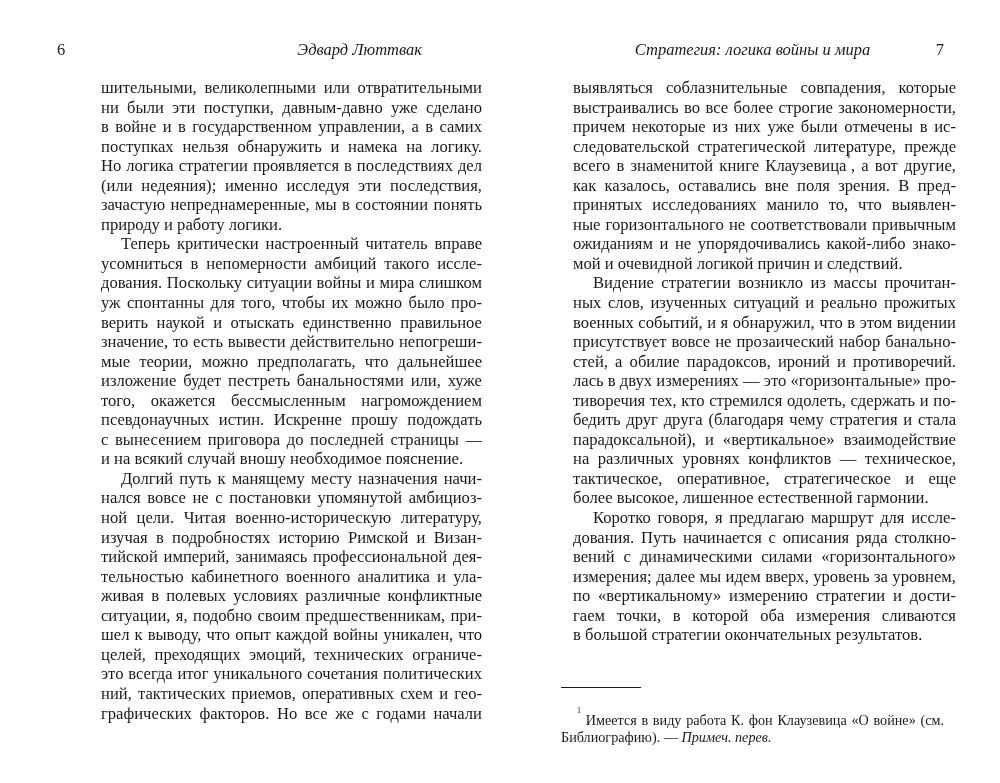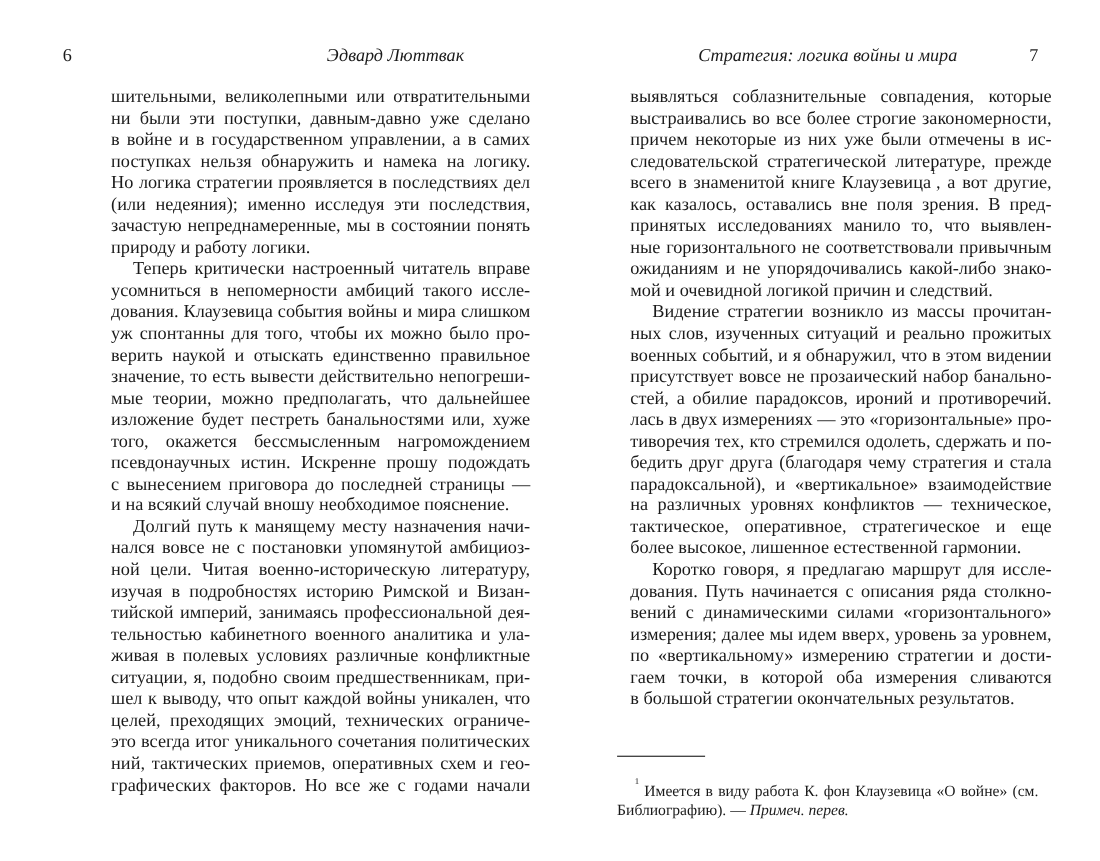--- a/index.html
+++ b/index.html
@@ -43,21 +43,21 @@
       <span class="line">шительными, великолепными или отвратительными</span>
       <span class="line">ни были эти поступки, давным-давно уже сделано</span>
       <span class="line">в войне и в государственном управлении, а в самих</span>
       <span class="line">поступках нельзя обнаружить и намека на логику.</span>
       <span class="line">Но логика стратегии проявляется в последствиях дел</span>
       <span class="line">(или недеяния); именно исследуя эти последствия,</span>
       <span class="line">зачастую непреднамеренные, мы в состоянии понять</span>
       <span class="line last">природу и работу логики.</span>
       <span class="line indent">Теперь критически настроенный читатель вправе</span>
       <span class="line">усомниться в непомерности амбиций такого иссле-</span>
-      <span class="line">дования. Клаузевица события войны и мира слишком</span>
+      <span class="line">дования. Поскольку ситуации войны и мира слишком</span>
       <span class="line">уж спонтанны для того, чтобы их можно было про-</span>
       <span class="line">верить наукой и отыскать единственно правильное</span>
       <span class="line">значение, то есть вывести действительно непогреши-</span>
       <span class="line">мые теории, можно предполагать, что дальнейшее</span>
       <span class="line">изложение будет пестреть банальностями или, хуже</span>
       <span class="line">того, окажется бессмысленным нагромождением</span>
       <span class="line">псевдонаучных истин. Искренне прошу подождать</span>
       <span class="line">с вынесением приговора до последней страницы —</span>
       <span class="line last">и на всякий случай вношу необходимое пояснение.</span>
       <span class="line indent">Долгий путь к манящему месту назначения начи-</span>

